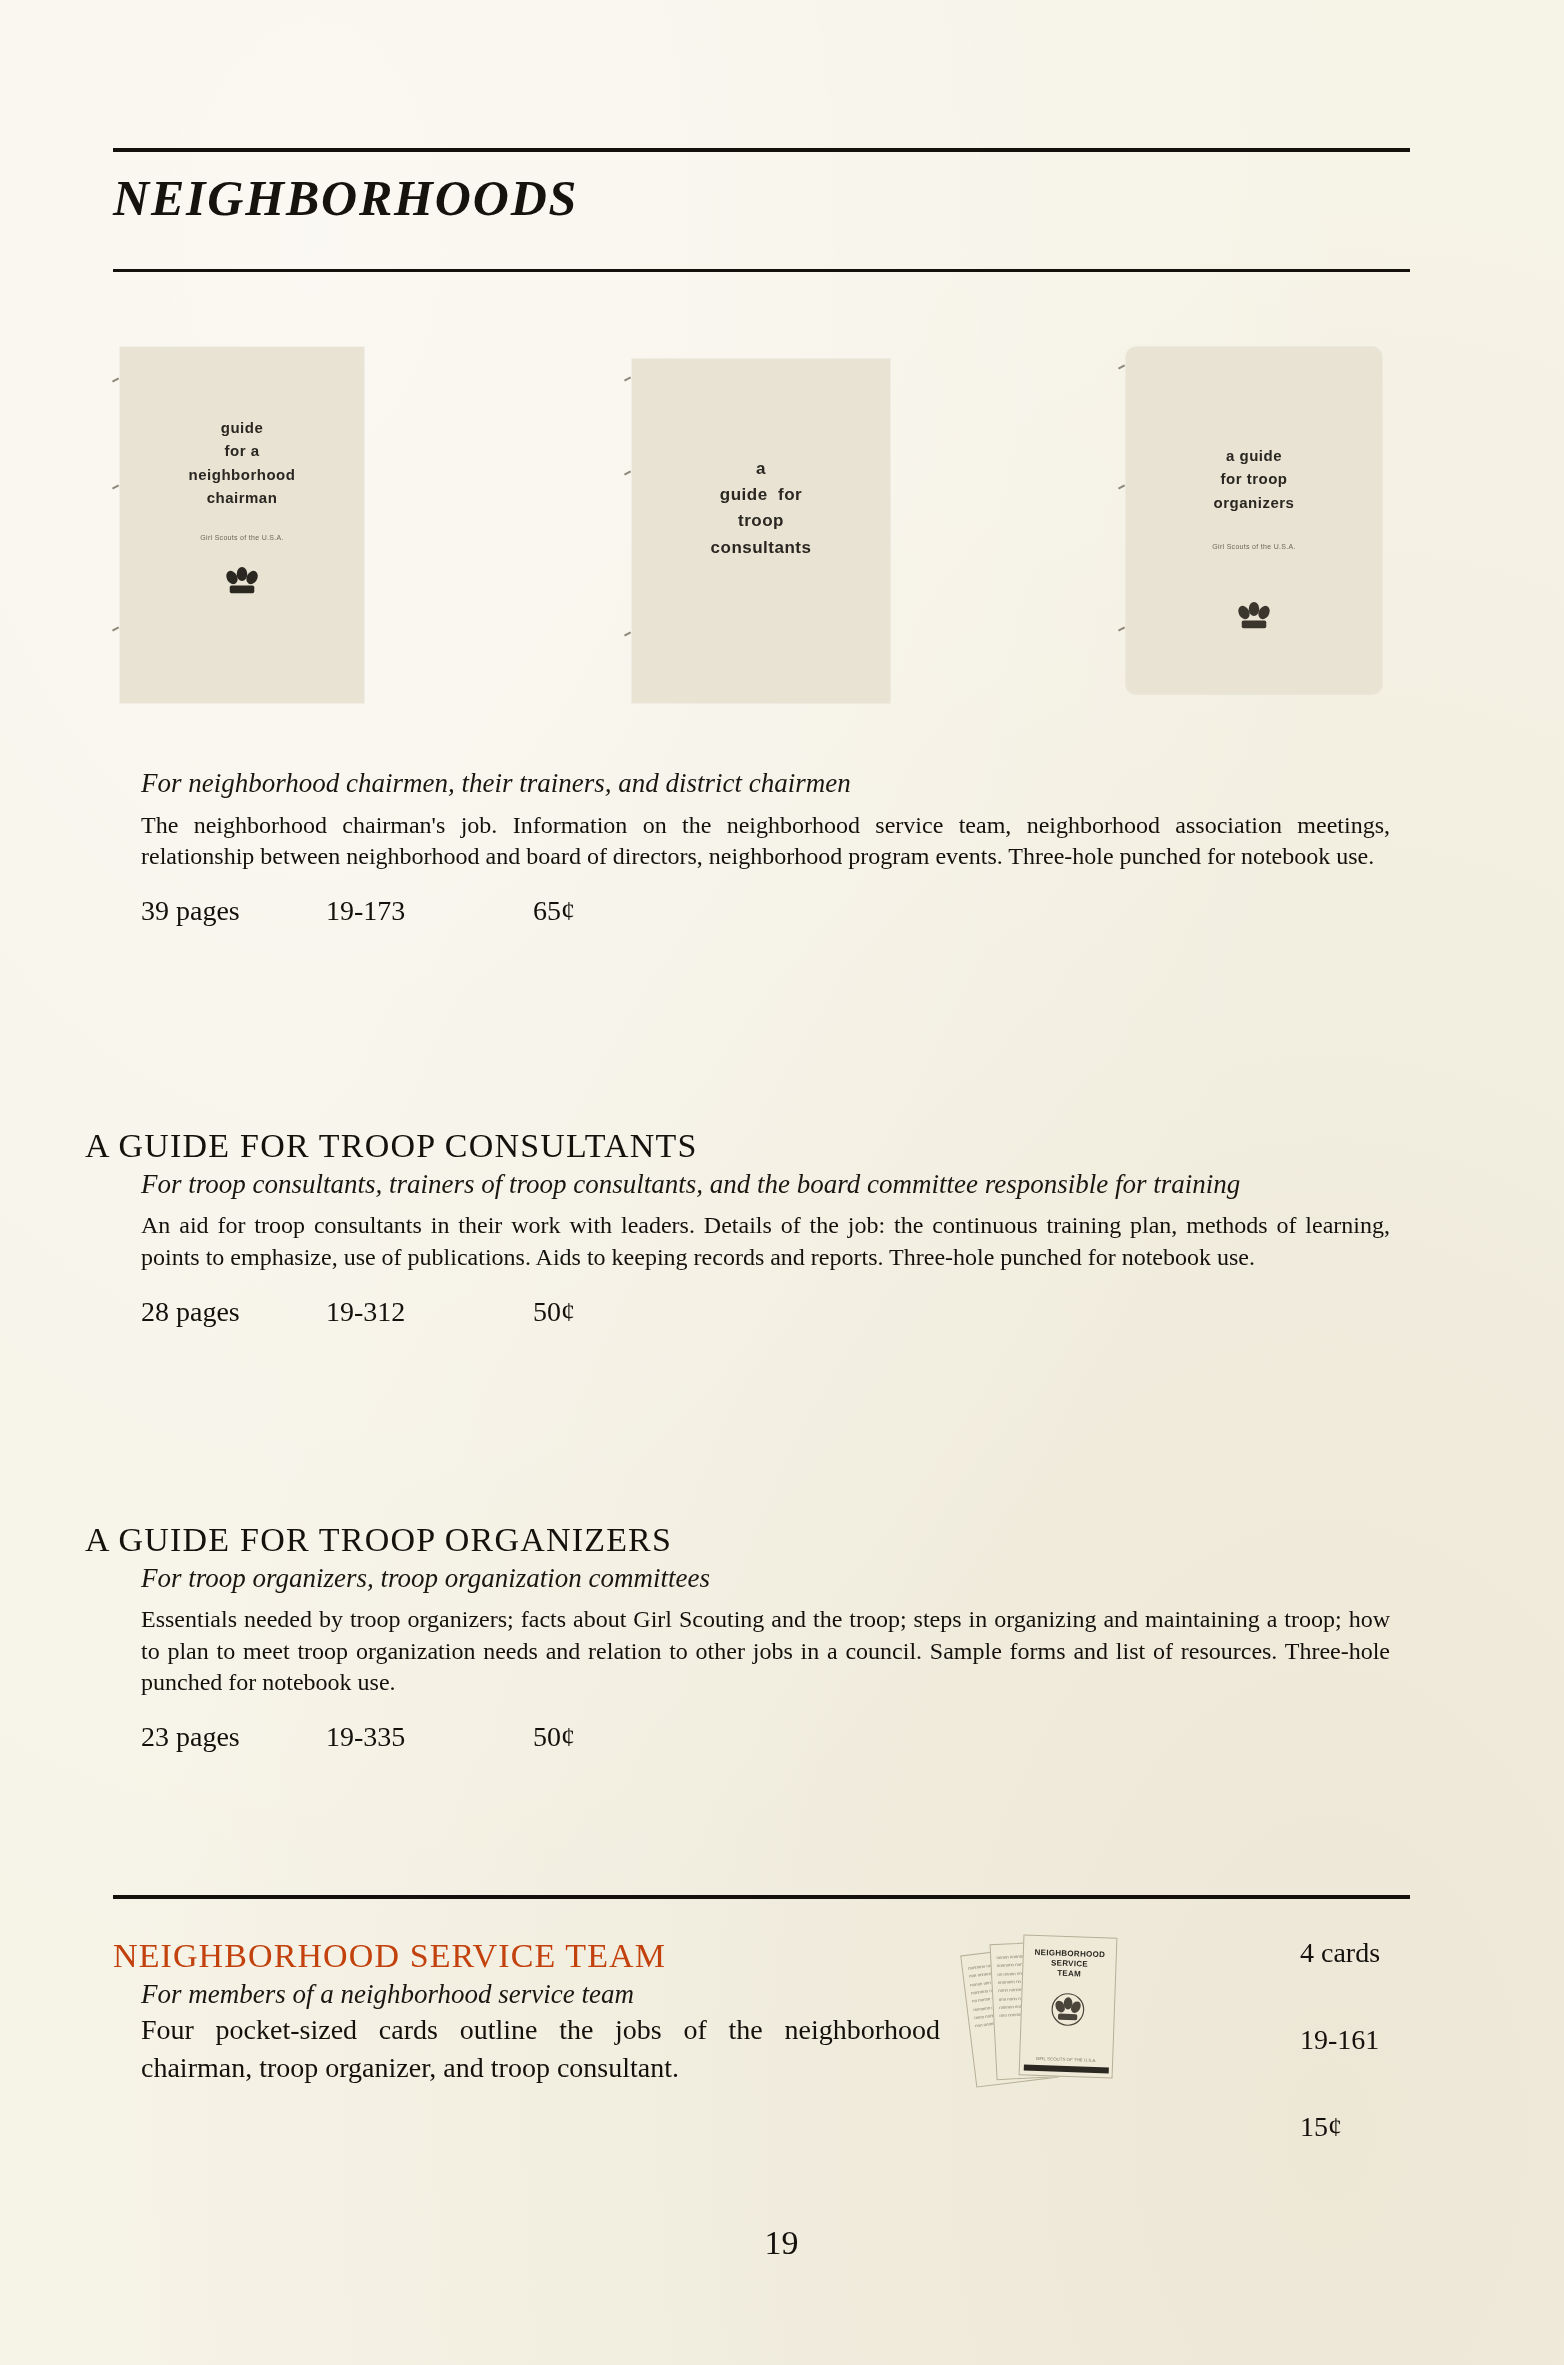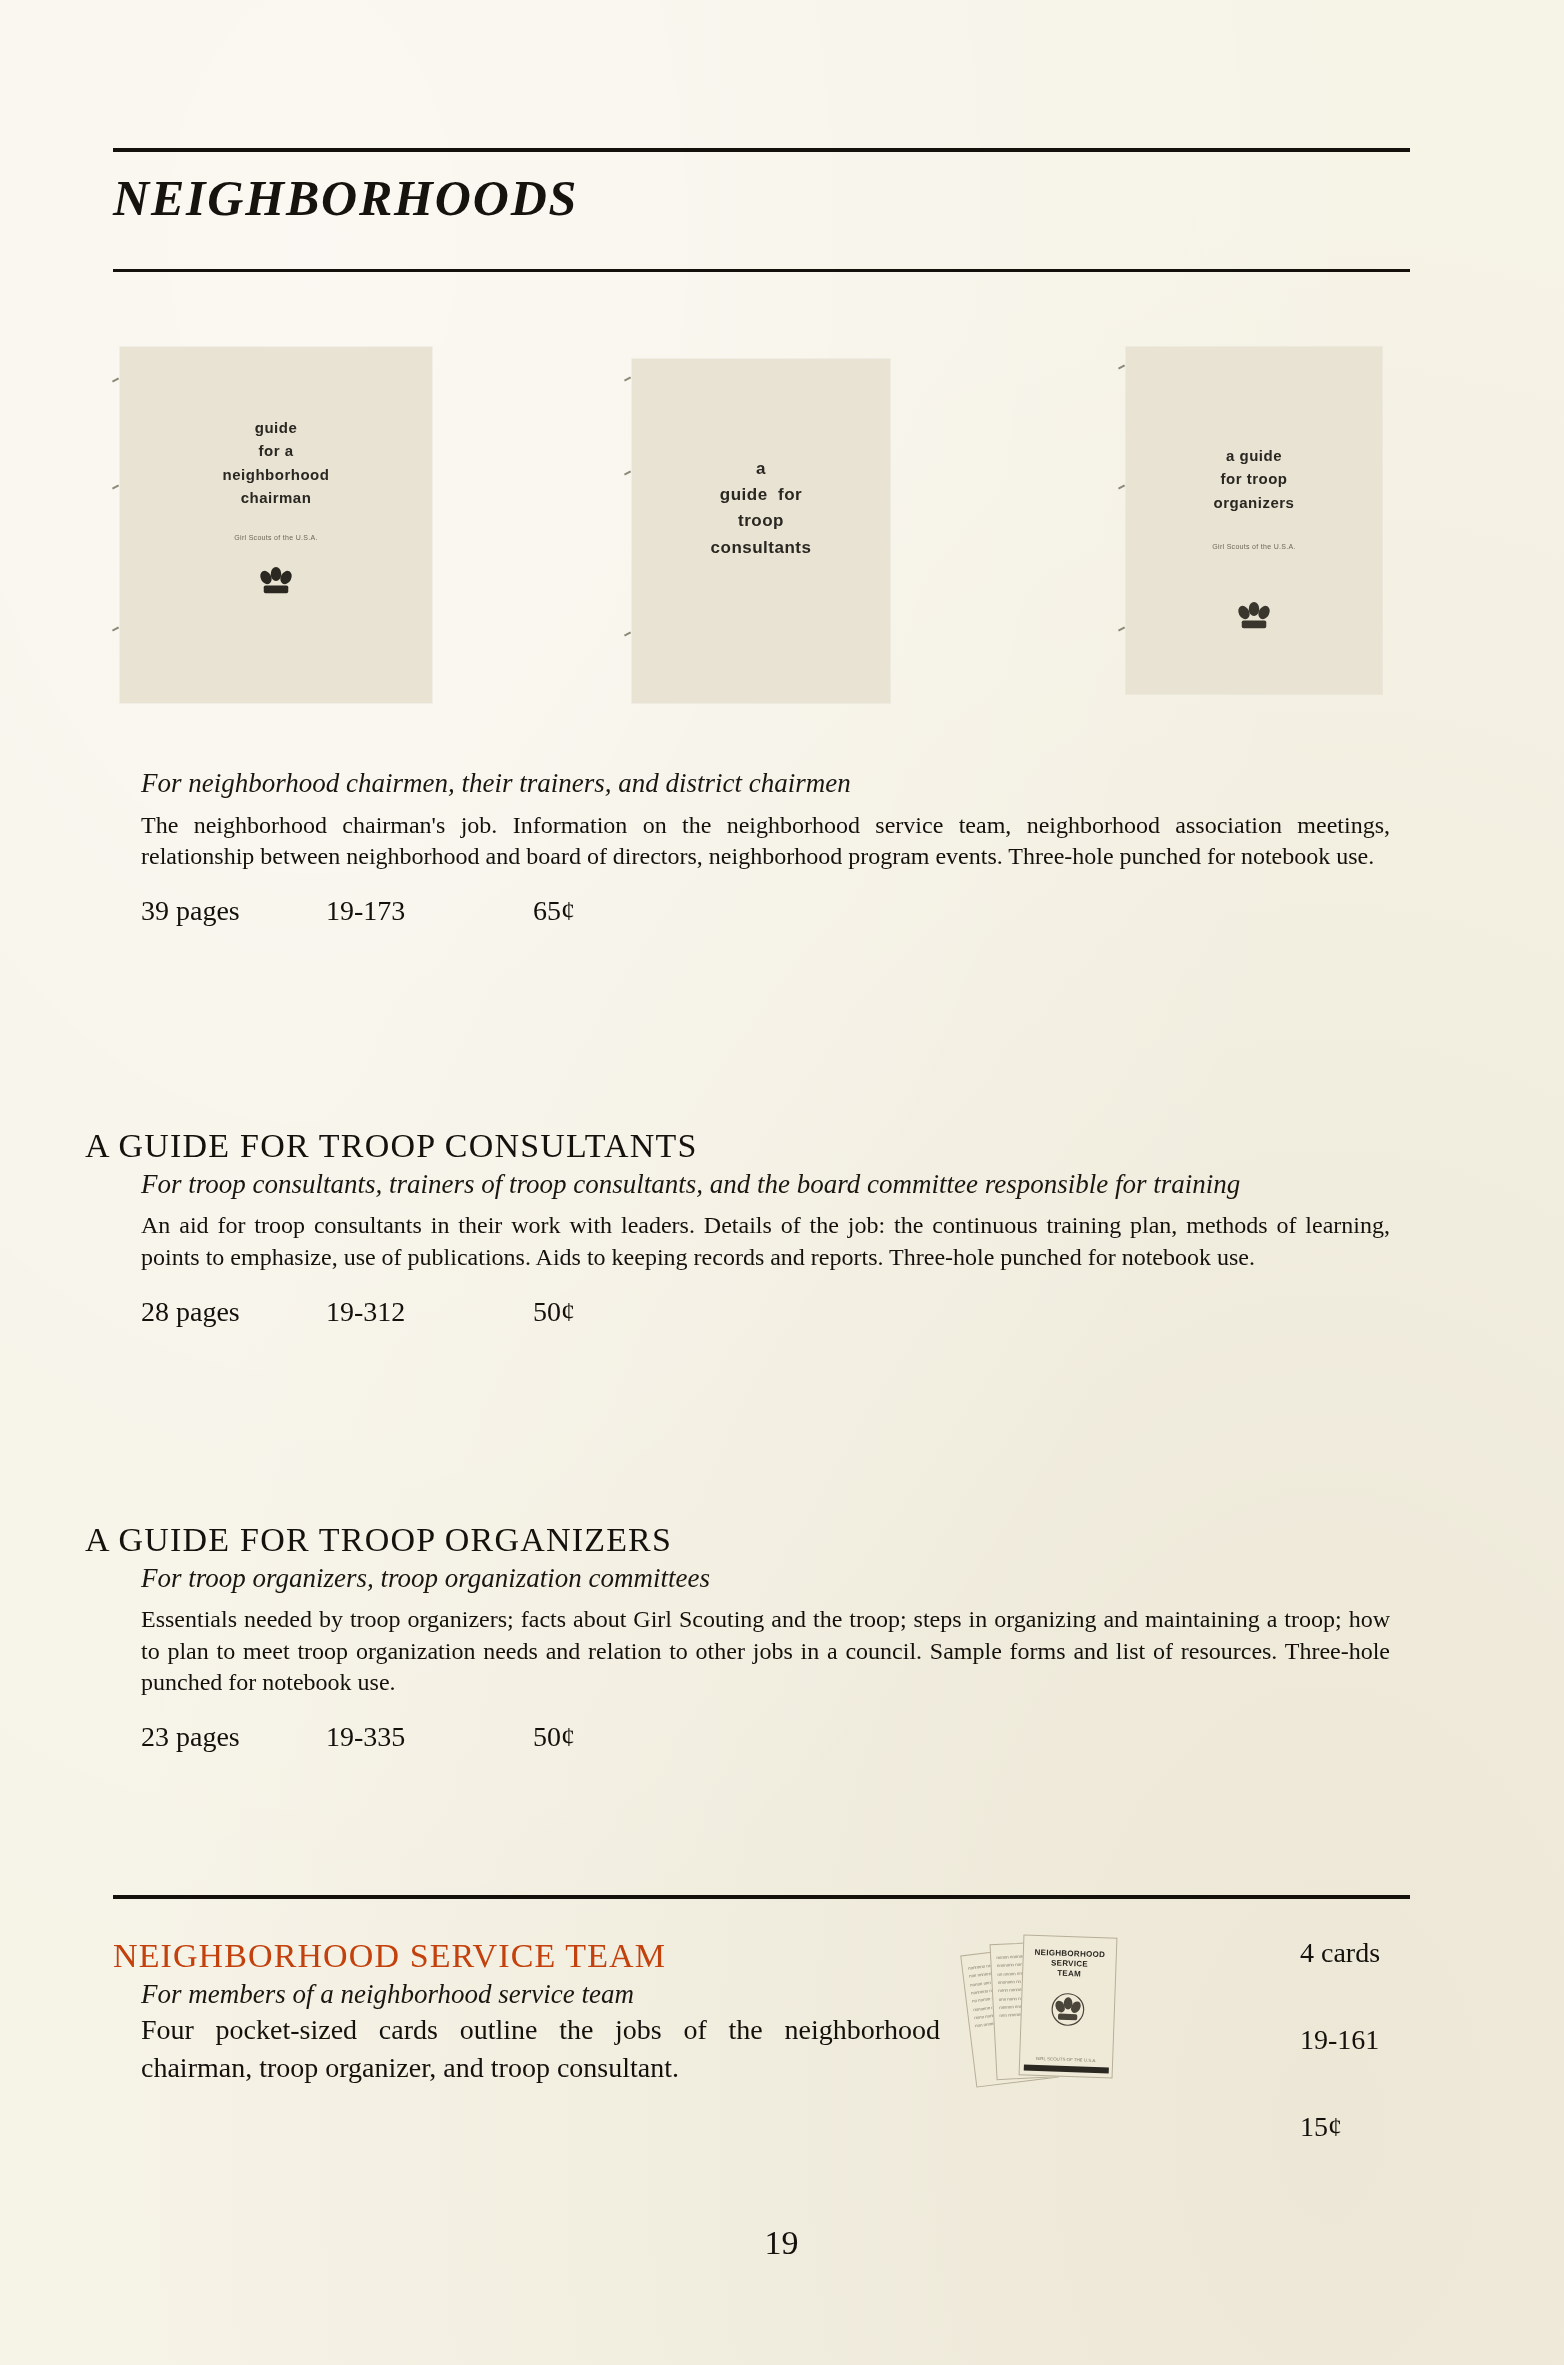--- a/index.html
+++ b/index.html
@@ -98,23 +98,23 @@
     letter-spacing: 0.3px;
   }
   .trefoil {
     position: absolute;
     left: 50%;
     transform: translateX(-50%);
     width: 35px;
     height: 30px;
   }
 
-  .cover-1 { left: 7px;   top: 0;   width: 280px; height: 356px; padding-left: 32px; }
+  .cover-1 { left: 7px;   top: 0;   width: 244px; height: 356px; }
   .cover-2 { left: 519px; top: 11.5px; width: 258px; height: 344px; }
-  .cover-3 { left: 1013px; top: 0;  width: 256px; height: 347px; }
+  .cover-3 { left: 1013px; top: 0;  width: 256px; height: 347px; border-radius: 10px; }
 
   .cover-1 .lines { top: 69px;  font-size: 15px; }
   .cover-2 .lines { top: 97px; font-size: 17px; }
   .cover-3 .lines { top: 97px; font-size: 15px; }
 
   .cover-1 .org { top: 187px; }
   .cover-3 .org { top: 196px; }
 
   .cover-1 .trefoil { top: 219px; }
   .cover-3 .trefoil { top: 254px; }

